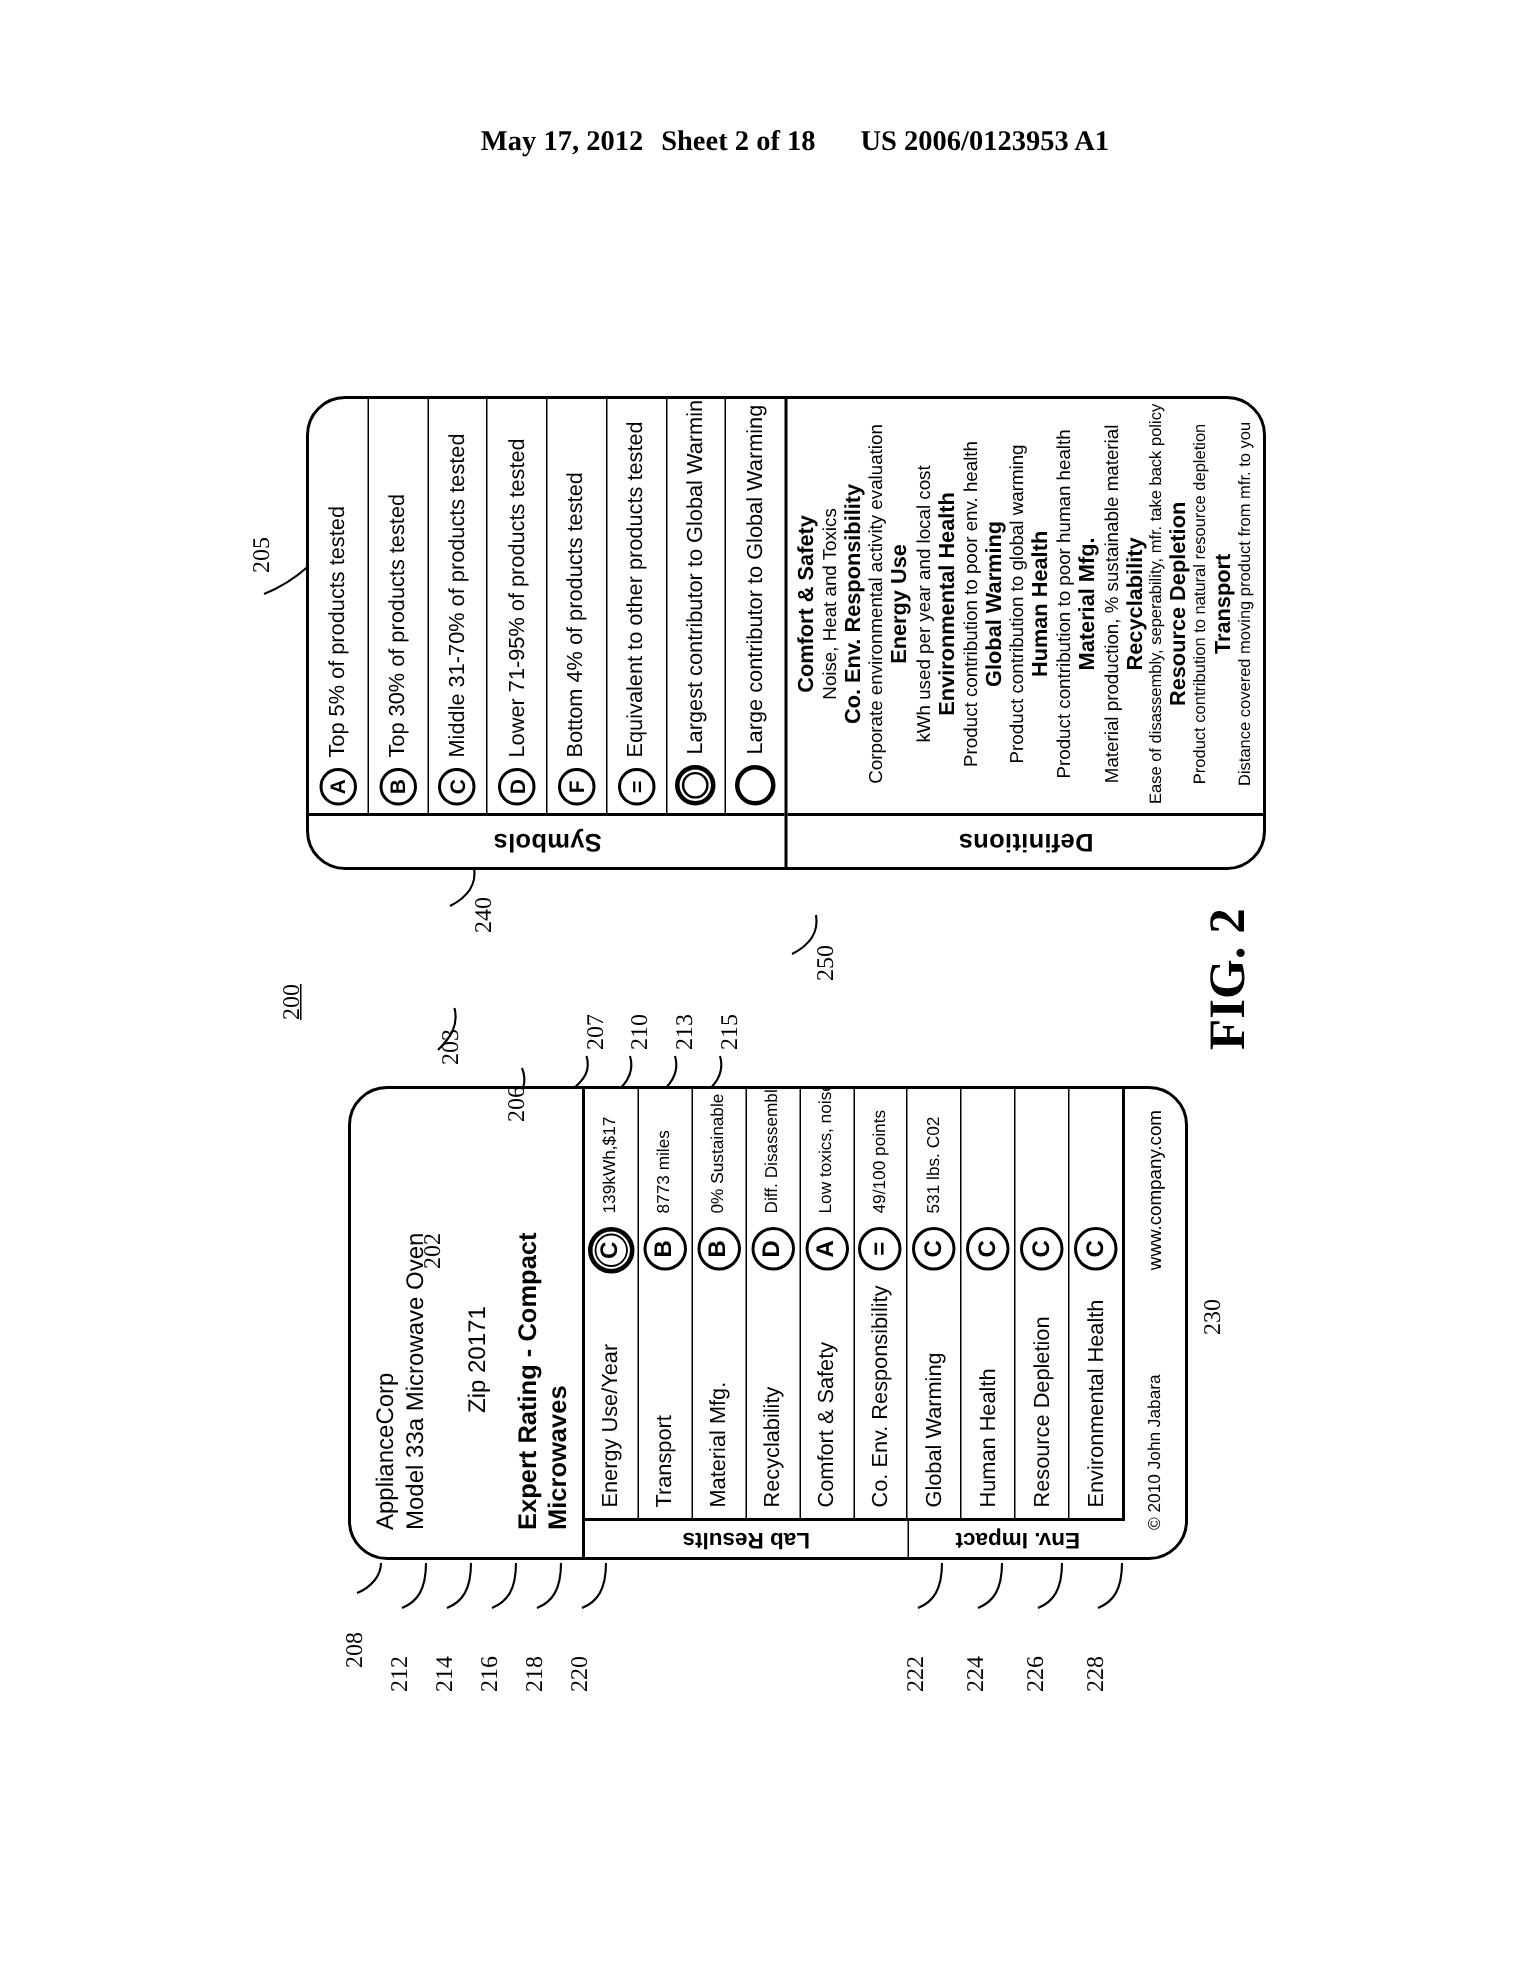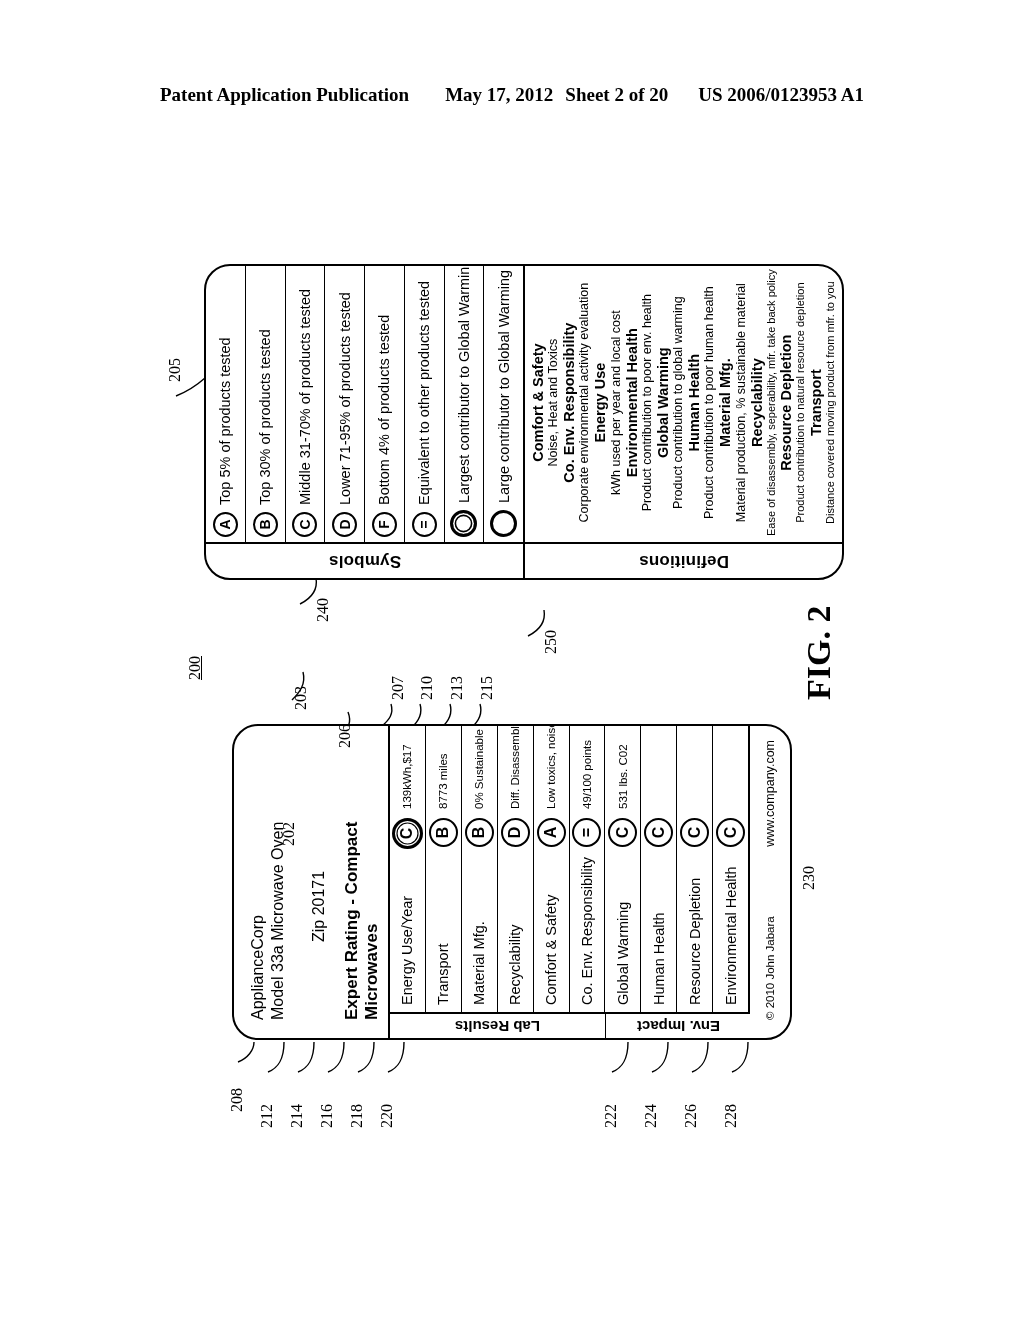--- a/index.html
+++ b/index.html
@@ -121,25 +121,24 @@
   .figlabel{
     position:absolute;font-family:"Liberation Serif", serif;font-weight:bold;
     font-size:34px;transform:rotate(-90deg);transform-origin:0 0;white-space:nowrap;
   }
   svg.leads{position:absolute;left:0;top:0;width:1024px;height:1320px;pointer-events:none;}
 </style>
 </head>
 <body>
 
 <div class="page-header">
-  <span class="seg">Patent Application Publication</span>
   <span class="sp1"></span>
   <span class="seg">May 17, 2012</span>
   <span style="display:inline-block;width:12px;"></span>
-  <span class="seg">Sheet 2 of 20</span>
+  <span class="seg">Sheet 2 of 18</span>
   <span class="sp2"></span>
   <span class="seg">US 2006/0123953 A1</span>
 </div>
 
 <div class="fig">
 
   <svg class="leads">
 
     <path d="M176,396 C186,392 196,386 205,378" stroke="#000" stroke-width="1.4" fill="none"></path>
 

